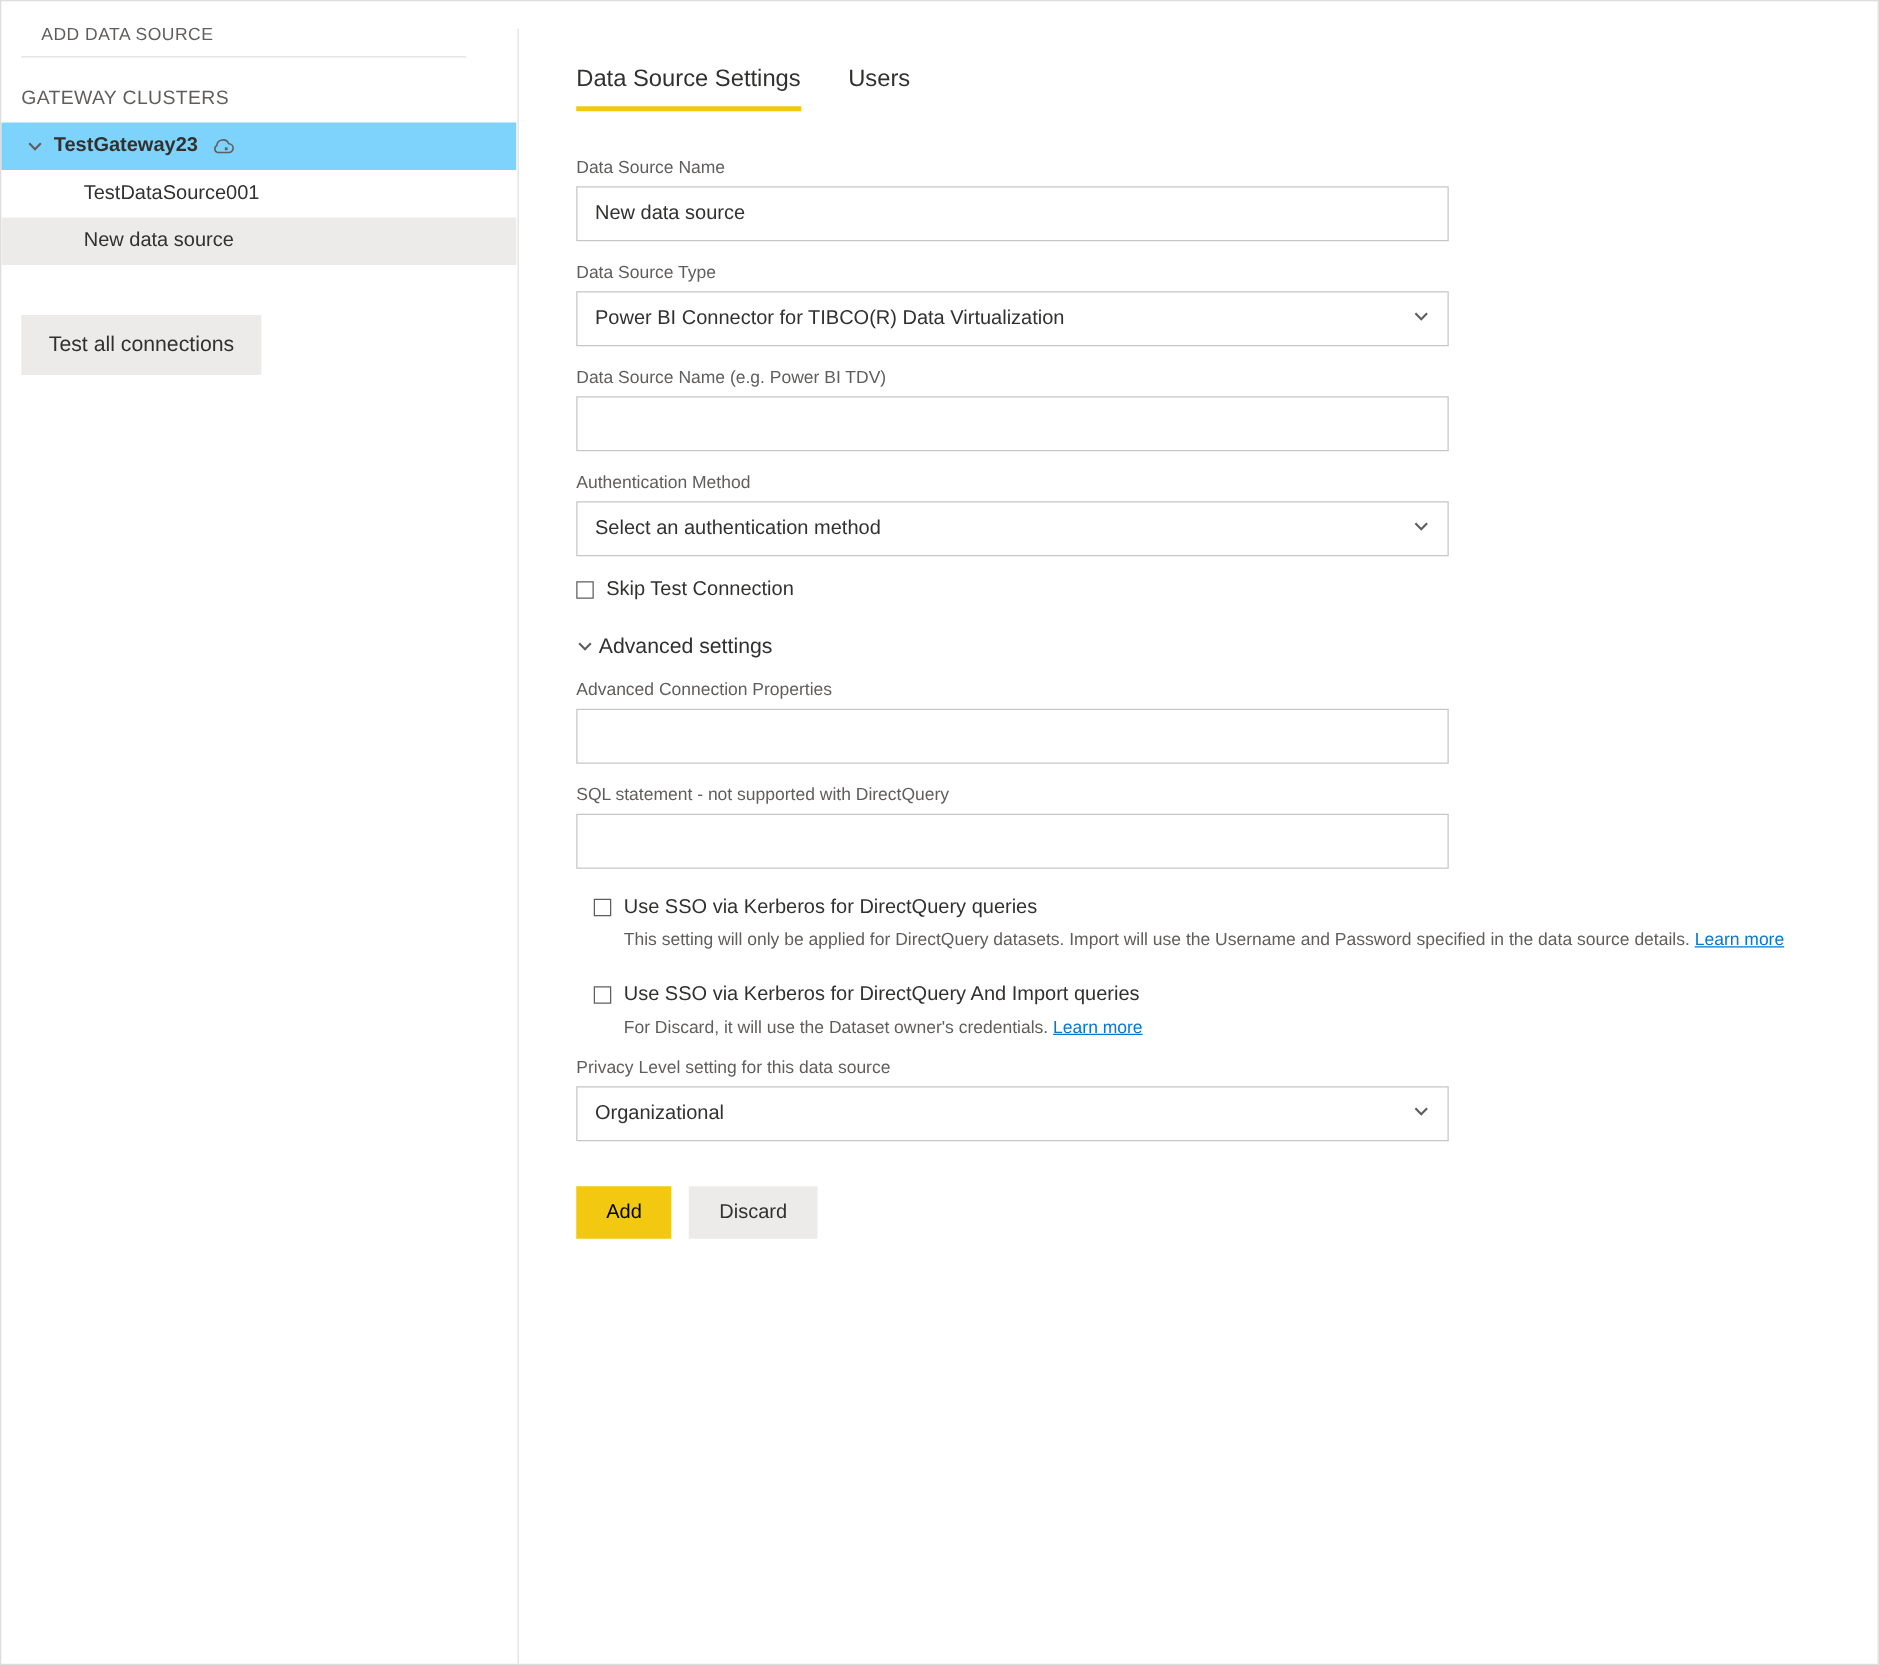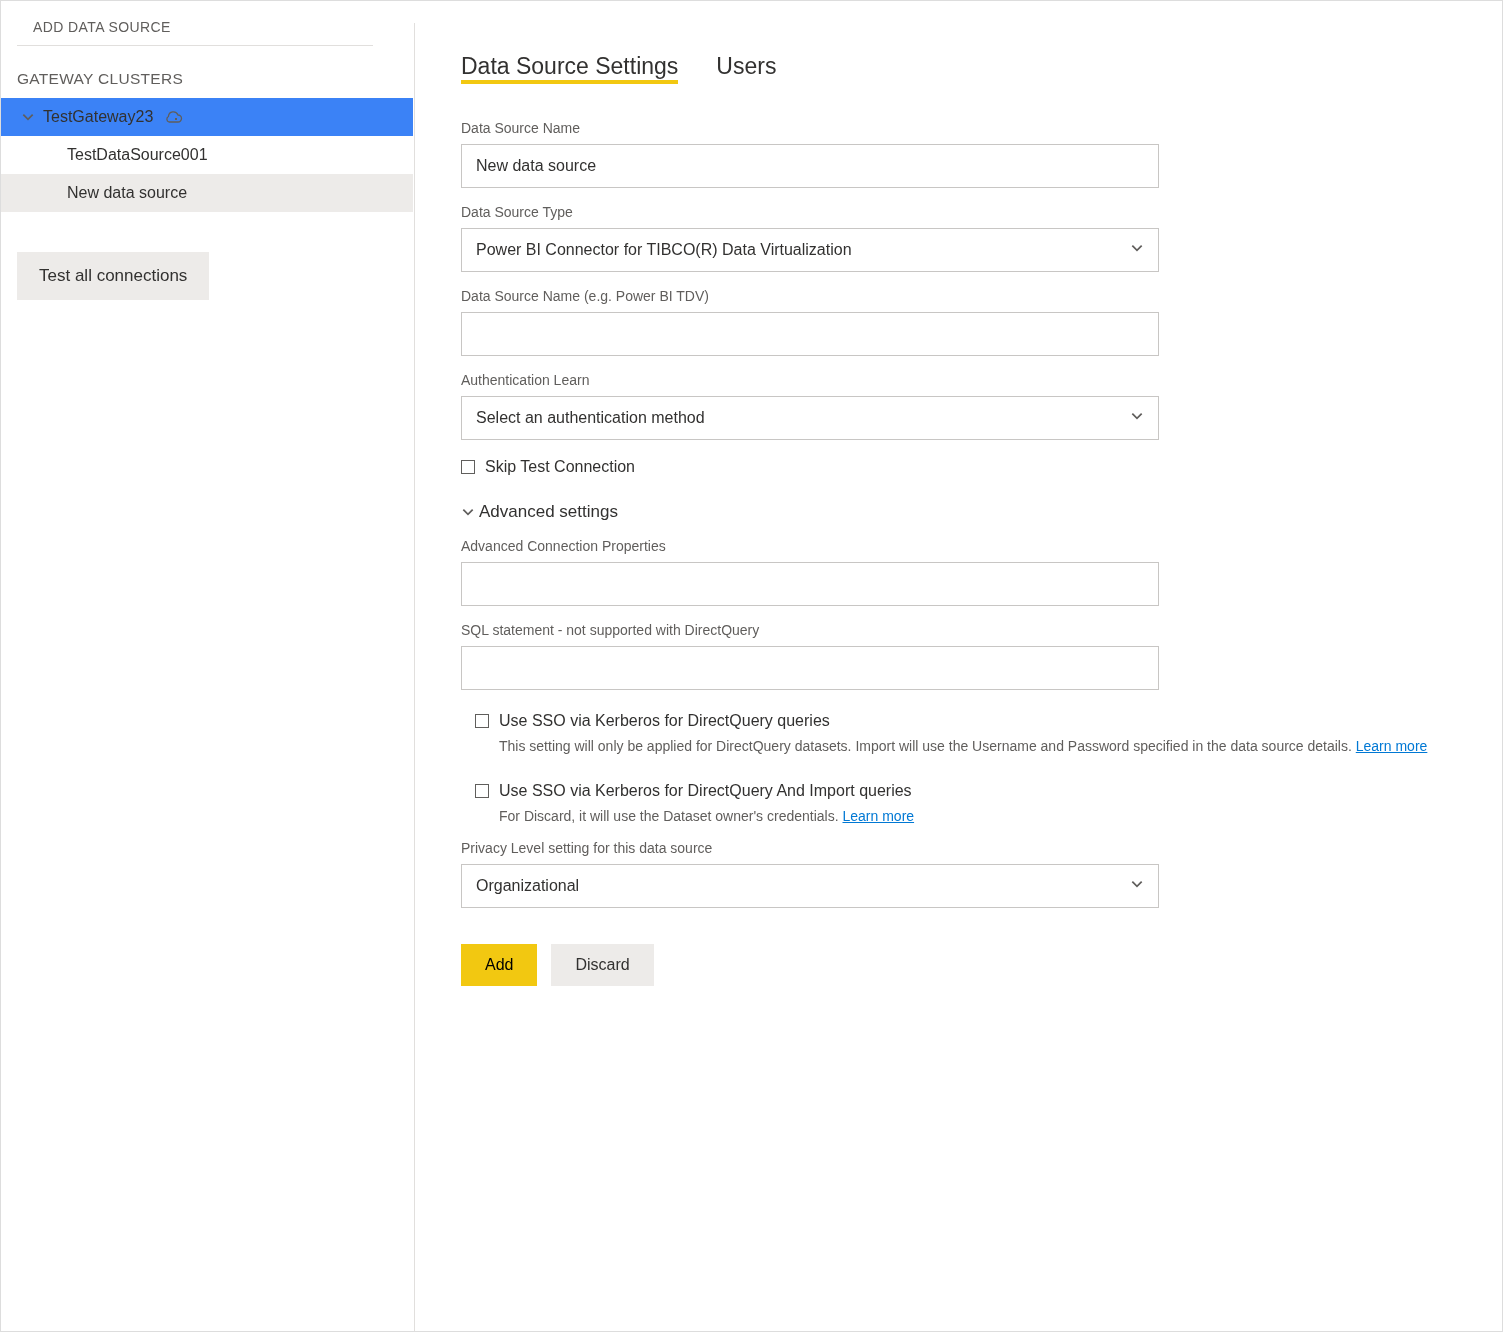--- a/index.html
+++ b/index.html
@@ -36,21 +36,21 @@
   }
   .tree-item {
     display: flex;
     align-items: center;
     height: 38px;
     padding: 0 16px;
     font-size: 16px;
     color: #323130;
     cursor: pointer;
   }
-  .tree-item.level0 { padding-left: 20px; background: #3b82f6; }
+  .tree-item.level0 { padding-left: 20px; background: #7dd3fc; font-weight: bold; }
   .tree-item.level1 { padding-left: 66px; }
   .tree-item.selected { background: #edebe9; }
   .tree-chevron {
     width: 22px;
     display: inline-flex;
     color: #605e5c;
   }
   .tree-chevron svg { width: 14px; height: 14px; }
   .tree-cloud {
     margin-left: 10px;
@@ -74,23 +74,24 @@
     border-left: 1px solid #e1dfdd;
     margin-top: 22px;
     overflow: auto;
   }
   .tabs {
     display: flex;
     gap: 38px;
     margin-bottom: 36px;
   }
   .tab {
-    font-size: 23px;
+    font-size: 19px;
     font-weight: 400;
     color: #323130;
+    padding-bottom: 10px;
     cursor: pointer;
   }
   .tab.active {
     border-bottom: 4px solid #f2c811;
   }
   .field-label {
     font-size: 14px;
     color: #605e5c;
     margin: 16px 0 8px 0;
   }
@@ -196,21 +197,21 @@
     <span class="select-chevron">
       <svg viewBox="0 0 12 12" fill="none" stroke="currentColor" stroke-width="1.5">
           <polyline points="2,4 6,8 10,4"></polyline>
         </svg>
     </span>
   </div>
 
   <div class="field-label">Data Source Name (e.g. Power BI TDV)</div>
   <input class="text-input" type="text" value="" style="">
 
-  <div class="field-label">Authentication Learn</div>
+  <div class="field-label">Authentication Method</div>
   <div class="select-input">
     <span>Select an authentication method</span>
     <span class="select-chevron">
       <svg viewBox="0 0 12 12" fill="none" stroke="currentColor" stroke-width="1.5">
           <polyline points="2,4 6,8 10,4"></polyline>
         </svg>
     </span>
   </div>
 
   <div class="checkbox-row">

